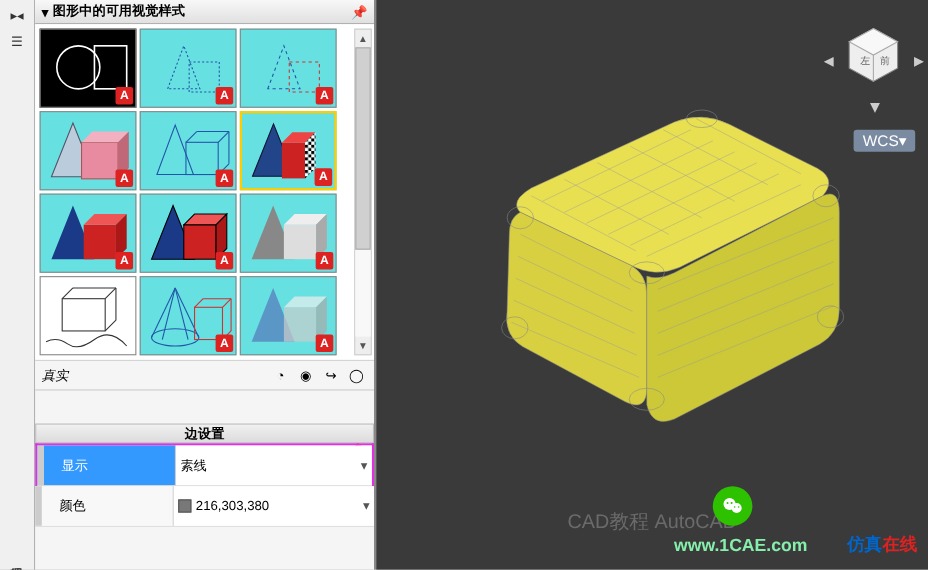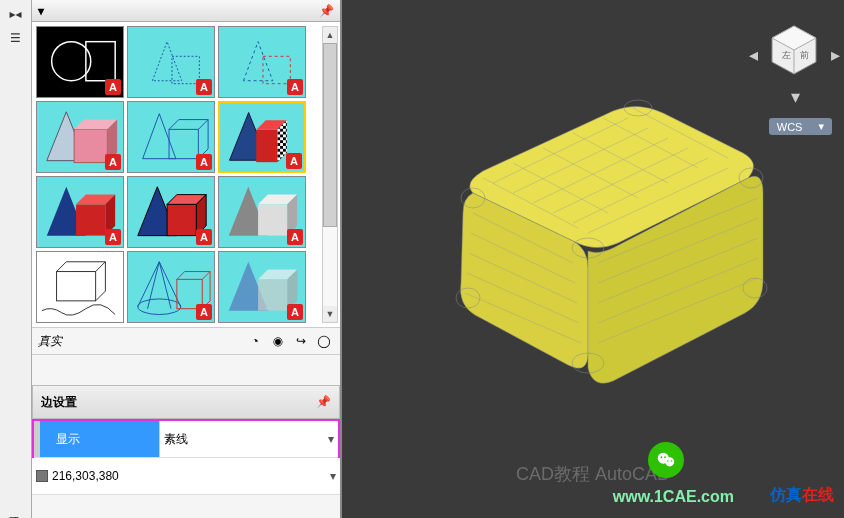--- a/index.html
+++ b/index.html
@@ -28,38 +28,38 @@
 .thumbs-scroll .arrow { position: absolute; left: 0; right: 0; height: 16px; display: flex; align-items: center; justify-content: center; font-size: 9px; color: #555; }
 .thumbs-scroll .arrow.up { top: 0; }
 .thumbs-scroll .arrow.down { bottom: 0; }
 
 .style-name-row { display: flex; align-items: center; height: 28px; padding: 0 6px; background: #f5f5f5; border-top: 1px solid #ccc; border-bottom: 1px solid #ccc; }
 .style-name-row .name { flex: 1; font-style: italic; }
 .style-name-row .btn { width: 20px; height: 20px; margin-left: 3px; display: flex; align-items: center; justify-content: center; border-radius: 10px; cursor: pointer; }
 
 .spacer { height: 30px; }
 
-.section-header { background: linear-gradient(#f0f0f0, #dcdcdc); height: 34px; display: flex; align-items: center; padding: 0 8px; font-weight: bold; border: 1px solid #bbb; }
+.section-header { background: linear-gradient(#f0f0f0, #dcdcdc); height: 18px; display: flex; align-items: center; padding: 0 8px; font-weight: bold; border: 1px solid #bbb; flex-direction: column; }
 .section-header .pin { margin-left: auto; }
 
 .props { }
 .prop-row { display: flex; height: 37px; border-bottom: 1px solid #ddd; }
 .prop-label { width: 126px; padding-left: 16px; display: flex; align-items: center; background: #f8f8f8; border-right: 1px solid #ccc; border-left: 6px solid #ccc; }
 .prop-label.sel { background: #3399ff; color: #fff; }
 .prop-value { flex: 1; display: flex; align-items: center; padding: 16px 4px; background: #fff; }
 .prop-value.dd::after { content: "▾"; margin-left: auto; color: #555; }
 .swatch { width: 12px; height: 12px; background: #787878; border: 1px solid #555; margin-right: 4px; }
 
 .viewport { flex: 1; background: #3a3a3a; position: relative; overflow: hidden; }
 
 .box3d { position: absolute; left: 50%; top: 50%; transform: translate(-50%, -55%); width: 360px; height: 320px; }
 
 .viewcube { position: absolute; top: 20px; right: 20px; width: 60px; height: 60px; }
 .nav-arrow { position: absolute; font-size: 18px; color: #ccc; cursor: pointer; }
-.wcs-badge { position: absolute; top: 118px; right: 12px; background: #7a8aa0; color: #fff; padding: 2px 8px; border-radius: 3px; font-size: 11px; display: flex; align-items: center; gap: 16px; }
+.wcs-badge { position: absolute; top: 118px; right: 12px; background: #7a8aa0; color: #fff; padding: 2px 8px; border-radius: 3px; font-size: 14px; display: flex; align-items: center; gap: 0; }
 
 .watermark1 { position: absolute; top: 220px; left: 50%; transform: translateX(-50%); color: rgba(120,120,120,0.25); font-size: 26px; font-weight: bold; letter-spacing: 2px; pointer-events: none; }
 .watermark2 { position: absolute; bottom: 12px; right: 110px; color: #86efac; font-size: 16px; font-weight: bold; pointer-events: none; }
 .watermark3 { position: absolute; bottom: 12px; right: 10px; font-size: 16px; font-weight: bold; pointer-events: none; }
 .watermark3 .a { color: #06c; }
 .watermark3 .b { color: #d22; }
 .watermark4 { position: absolute; bottom: 32px; left: 50%; transform: translateX(-50%); color: rgba(180,180,180,0.4); font-size: 18px; pointer-events: none; }
 
 .wechat { position: absolute; bottom: 40px; right: 160px; width: 36px; height: 36px; background: #2dc100; border-radius: 50%; display: flex; align-items: center; justify-content: center; pointer-events: none; }
 
@@ -70,20 +70,21 @@
 <div class="main">
   <div class="left-toolbar">
     <div class="tb-icon">▸◂</div>
     <div class="tb-icon">☰</div>
     <div class="vert-text">视觉样式管理器</div>
   </div>
 
   <div class="panel">
     <div class="panel-header">
       <span class="chevron">▾</span>
+      <span>图形中的可用视觉样式</span>
       <span class="pin">📌</span>
     </div>
 
     <div class="thumbs">
       <div class="thumb-grid">
 
         <div class="thumb" style="background:#000;">
           <svg viewBox="0 0 88 72">
               <circle cx="35" cy="35" r="20" fill="none" stroke="#fff" stroke-width="1.5"></circle>
               <rect x="50" y="15" width="30" height="40" fill="none" stroke="#fff" stroke-width="1.5"></rect>
@@ -234,20 +235,21 @@
     </div>
 
     <div class="props" style="border:2px solid #e030e0; border-bottom:none;">
       <div class="prop-row">
         <div class="prop-label sel">显示</div>
         <div class="prop-value dd">素线</div>
       </div>
     </div>
     <div class="props">
       <div class="prop-row">
+        <div class="prop-label">颜色</div>
         <div class="prop-value dd">
             <span class="swatch"></span>
             <span>216,303,380</span>
           </div>
       </div>
     </div>
   </div>
 
   <div class="viewport">
     <svg class="box3d" viewBox="0 0 360 320">

